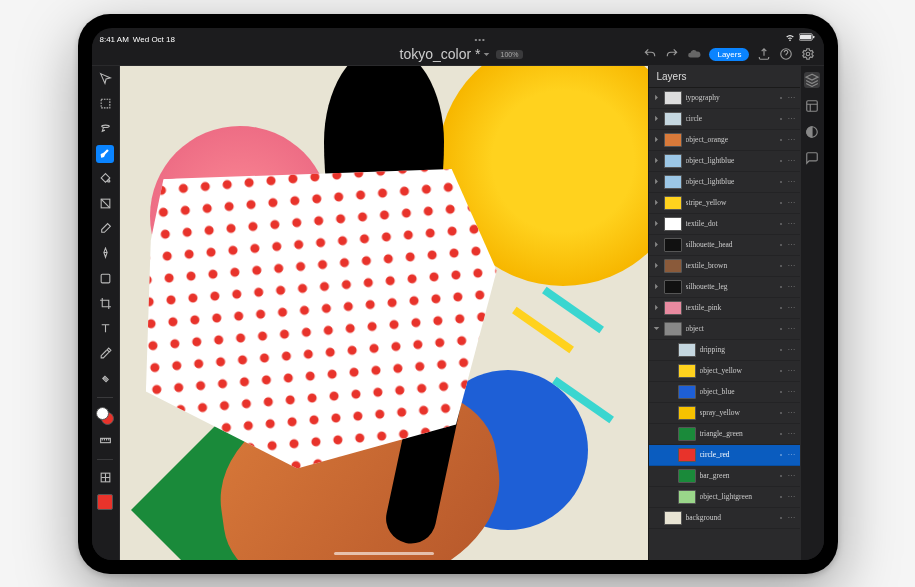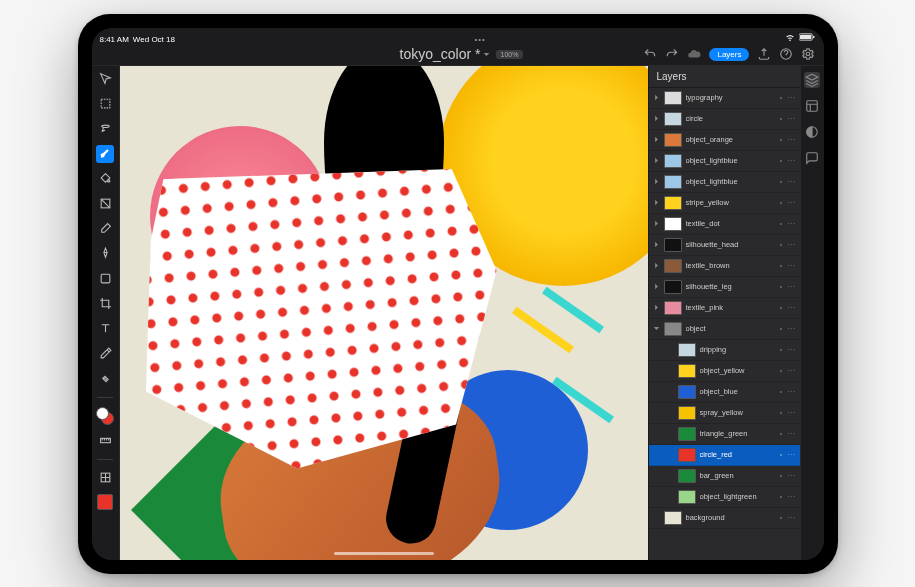--- a/index.html
+++ b/index.html
@@ -59,21 +59,21 @@
   
   .layers-panel { width: 152px; background: #2a2a2c; display: flex; flex-direction: column; font-size: 8px; color: #ccc; border-left: 1px solid #1a1a1a; }
   .layers-header { padding: 5px 8px; font-size: 10px; color: #ddd; border-bottom: 1px solid #1a1a1a; }
   .layers-list { flex: 1; overflow-y: auto; }
   .layer { display: flex; align-items: center; height: 21px; padding: 0 4px; gap: 4px; cursor: pointer; border-bottom: 1px solid rgba(0,0,0,0.15); }
   .layer.selected { background: #0a5cbf; color: #fff; }
   .layer.child { padding-left: 18px; }
   .disclosure { width: 7px; height: 7px; color: #888; display: flex; align-items: center; justify-content: center; flex-shrink: 0; }
   .disclosure svg { width: 7px; height: 7px; }
   .thumb { width: 18px; height: 14px; background: #ddd; border: 1px solid #555; border-radius: 1px; flex-shrink: 0; }
-  .layer-name { flex: 1; white-space: nowrap; overflow: hidden; text-overflow: ellipsis; font-size: 7.5px; }
+  .layer-name { flex: 1; white-space: nowrap; overflow: hidden; text-overflow: ellipsis; font-size: 7.5px; font-family: Liberation Serif, serif; }
   .layer-icons { display: flex; gap: 3px; opacity: 0.4; }
   .layer-icons span { width: 8px; height: 8px; }
   
   .right-rail { width: 24px; background: #1c1c1e; display: flex; flex-direction: column; align-items: center; padding-top: 6px; gap: 10px; border-left: 1px solid #2a2a2c; }
   .rail-btn { width: 16px; height: 16px; color: #888; cursor: pointer; display: flex; align-items: center; justify-content: center; }
   .rail-btn svg { width: 14px; height: 14px; }
   .rail-btn.active { background: #3a3a3c; border-radius: 3px; }
   .home-indicator { position: absolute; bottom: 5px; left: 50%; transform: translateX(-50%); width: 100px; height: 3px; background: rgba(255,255,255,0.6); border-radius: 2px; }
   
   .layers-list::-webkit-scrollbar { width: 4px; }

